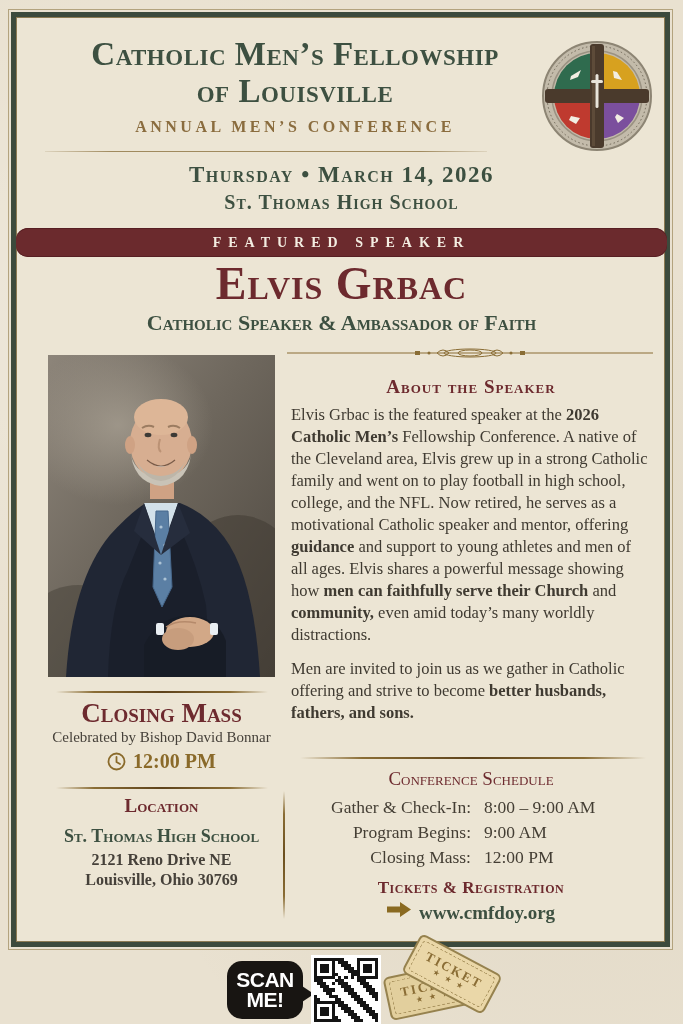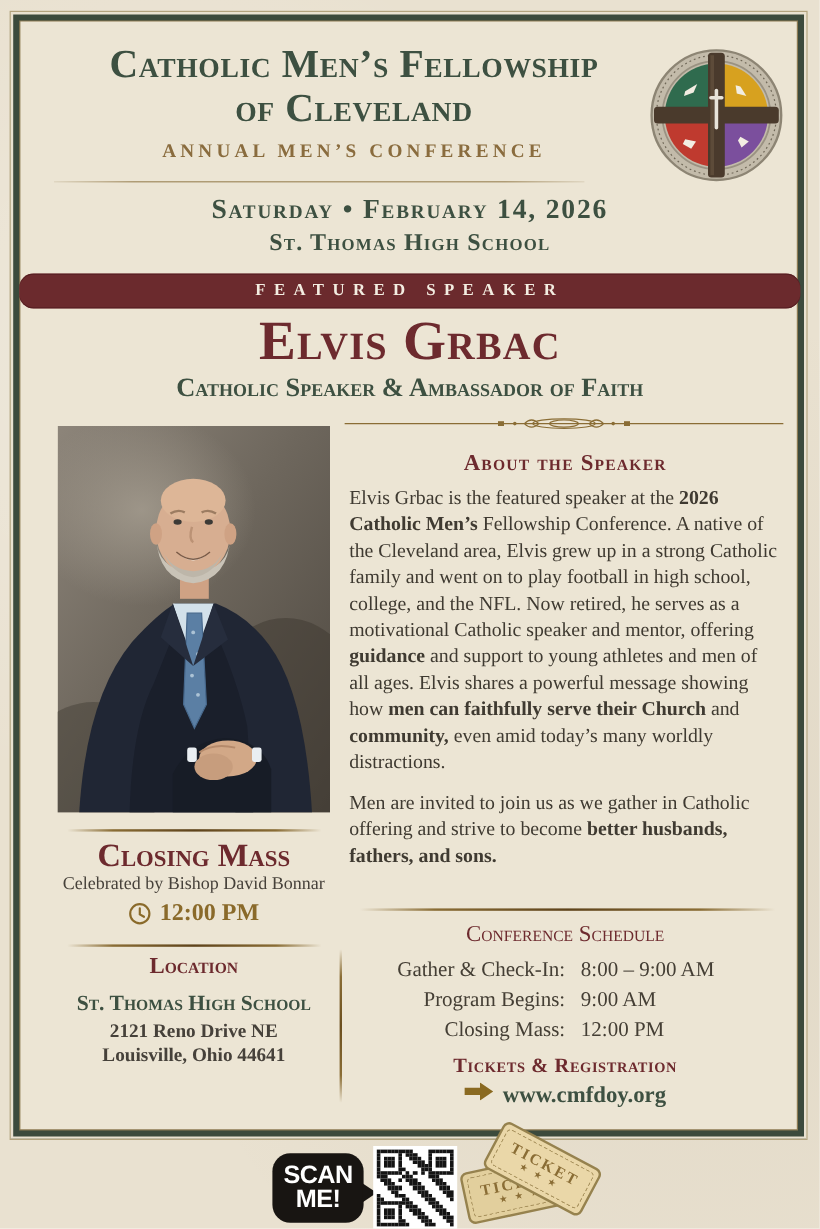--- a/index.html
+++ b/index.html
@@ -64,21 +64,21 @@
   .ticket.back{left:0;top:20px;transform:rotate(-12deg);background:#e2cf9d;}
   .ticket.front{left:20px;top:4px;transform:rotate(28deg);}
 </style>
 </head>
 <body>
 
 <div class="page">
   <div class="frame"></div>
 
   <div class="abs ctr sc title-line" style="top:38px;">Catholic Men’s Fellowship</div>
-  <div class="abs ctr sc title-line" style="top:75px;">of Cleveland</div>
+  <div class="abs ctr sc title-line" style="top:75px;">of Louisville</div>
   <div class="abs ctr conf-label" style="top:118px;">Annual Men’s Conference</div>
   <div class="abs hdr-div"></div>
 
   <div class="abs" style="left:541px;top:40px;width:112px;height:112px;">
     <svg width="112" height="112" viewBox="0 0 112 112">
       <circle cx="56" cy="56" r="54" fill="#c3bbaa"></circle>
       <circle cx="56" cy="56" r="54" fill="none" stroke="#8d8574" stroke-width="2"></circle>
       <circle cx="56" cy="56" r="45" fill="none" stroke="#9a9282" stroke-width="1.5"></circle>
       <g stroke-dasharray="1.5,2.5" stroke="#6f6757" fill="none">
         <circle cx="56" cy="56" r="50"></circle>
@@ -94,21 +94,21 @@
         <path d="M76 74 l7 4 l-6 5 l-3 -6 z"></path>
       </g>
       <rect x="49" y="4" width="14" height="104" rx="3" fill="#4a3a2c"></rect>
       <rect x="4" y="49" width="104" height="14" rx="3" fill="#4a3a2c"></rect>
       <rect x="51" y="6" width="3" height="100" fill="#5d4b39"></rect>
       <rect x="54.5" y="34" width="3" height="34" rx="1.5" fill="#e8e4da"></rect>
       <rect x="50" y="40" width="12" height="3" rx="1.5" fill="#e8e4da"></rect>
     </svg>
   </div>
 
-  <div class="abs ctr sc date-line" style="top:163px;">Saturday • February 14, 2026</div>
+  <div class="abs ctr sc date-line" style="top:163px;">Thursday • March 14, 2026</div>
   <div class="abs ctr sc venue-line" style="top:192px;">St. Thomas High School</div>
 
   <div class="abs band">
     <span>Featured Speaker</span>
   </div>
 
   <div class="abs ctr sc spk-name" style="top:261px;">Elvis Grbac</div>
   <div class="abs ctr sc spk-tag" style="top:312px;">Catholic Speaker &amp; Ambassador of Faith</div>
 
   <div class="abs ornament">
@@ -204,21 +204,21 @@
     <svg width="19" height="19" viewBox="0 0 19 19">
       <circle cx="9.5" cy="9.5" r="8" fill="none" stroke="#8a6a2a" stroke-width="1.8"></circle>
       <path d="M9.5 5 L9.5 10 L13 12" fill="none" stroke="#8a6a2a" stroke-width="1.8" stroke-linecap="round"></path>
     </svg>
     <span>12:00 PM</span>
   </div>
   <div class="abs h-div" style="left:56px;top:787px;width:212px;"></div>
   <div class="abs ctr lcol sc lhead" style="top:796px;font-size:19px;">Location</div>
   <div class="abs ctr lcol sc green-bold" style="top:826px;font-size:18px;">St. Thomas High School</div>
   <div class="abs ctr lcol" style="top:851px;font-size:16px;font-weight:bold;">2121 Reno Drive NE</div>
-  <div class="abs ctr lcol" style="top:871px;font-size:16px;font-weight:bold;">Louisville, Ohio 44641</div>
+  <div class="abs ctr lcol" style="top:871px;font-size:16px;font-weight:bold;">Louisville, Ohio 30769</div>
 
   <div class="abs v-div"></div>
 
   <div class="abs h-div" style="left:300px;top:757px;width:346px;"></div>
   <div class="abs sched-wrap sched-h sc" style="top:768px;">Conference Schedule</div>
   <div class="abs sched-wrap sched-grid" style="top:796px;">
     <div class="lbl">Gather &amp; Check-In:</div>
     <div>8:00 – 9:00 AM</div>
     <div class="lbl">Program Begins:</div>
     <div>9:00 AM</div>

